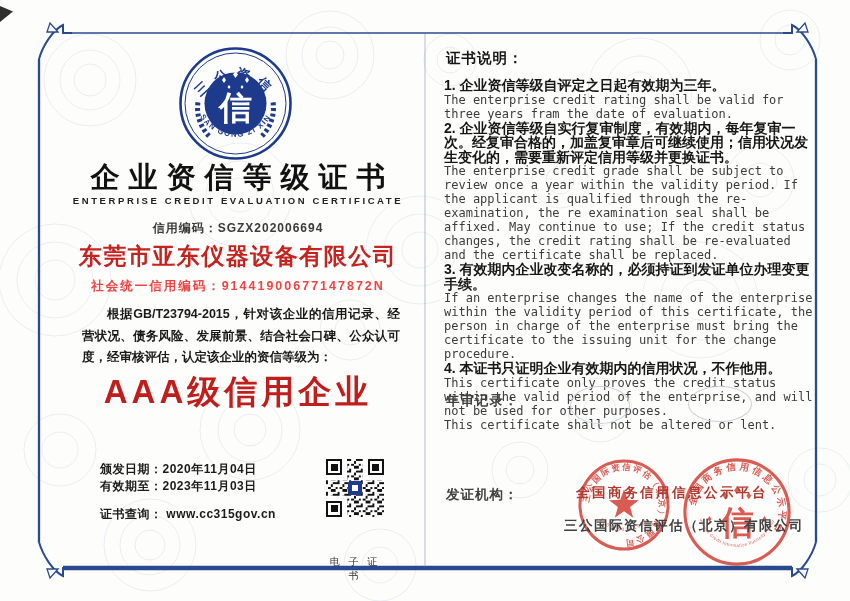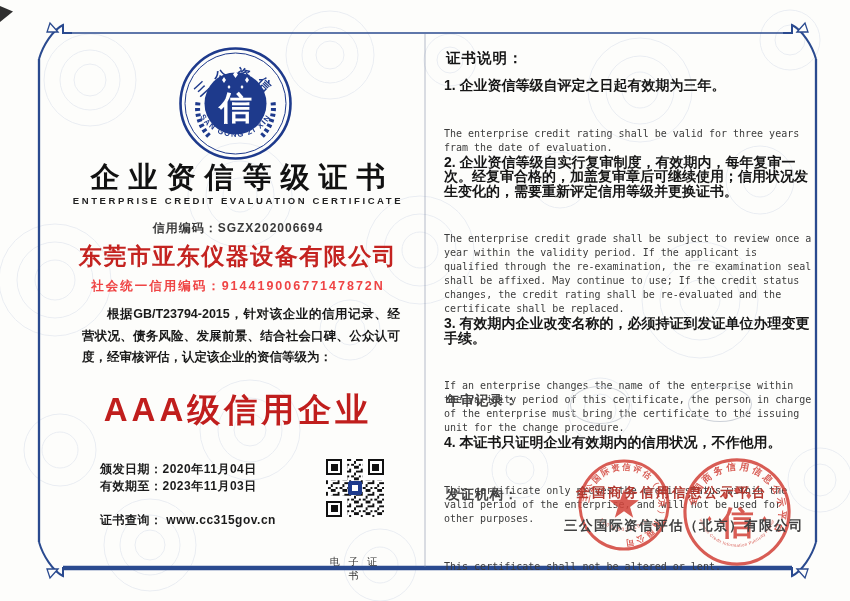--- a/index.html
+++ b/index.html
@@ -11,30 +11,30 @@
   #left-page{position:absolute;left:56px;top:40px;width:364px;height:540px;}
   .center{text-align:center;width:100%;}
   #cert-title{top:118px;font-family:"DejaVu Serif","Liberation Serif",serif;font-weight:700;
               font-size:29px;letter-spacing:9px;text-indent:9px;color:#111;}
   #cert-subtitle{top:155px;font-weight:700;font-size:9.5px;letter-spacing:2.6px;color:#222;}
   #credit-code-line{top:180px;font-weight:700;font-size:12px;letter-spacing:1px;color:#3a3a3a;}
   #company-name{top:201px;font-weight:700;font-size:23px;letter-spacing:1.5px;color:#c42320;}
   #social-code-line{top:238px;font-weight:700;font-size:12.5px;letter-spacing:2px;color:#ef4444;}
   #statement{left:26px;top:264px;width:318px;font-size:12.5px;font-weight:600;line-height:21.5px;
              text-align:justify;text-indent:2em;color:#191919;}
-  #rating{top:348px;font-weight:700;font-size:33px;letter-spacing:4px;color:#c01e1d;}
+  #rating{top:330px;font-weight:700;font-size:33px;letter-spacing:4px;color:#c01e1d;}
   .date-line{left:44px;font-weight:700;font-size:12px;color:#1b1b1b;letter-spacing:0.5px;}
   #qr-caption{left:265px;top:484px;width:68px;text-align:center;font-size:10px;letter-spacing:3px;color:#333;margin-top:31px;}
   
   #right-page{position:absolute;left:440px;top:40px;width:380px;height:540px;}
   #instructions-heading{left:6px;top:9px;font-size:14.5px;font-weight:700;letter-spacing:1px;color:#151515;}
   #instructions{left:4px;top:38px;width:372px;}
   .item .zh{font-size:14px;font-weight:700;line-height:14.5px;color:#161616;}
-  .item .en{font-family:"DejaVu Sans Mono","Liberation Mono",monospace;font-size:10px;
-            line-height:14px;color:#3c3c3c;margin-top:34px;}
+  .item .en{font-family:"DejaVu Sans Mono","Liberation Mono",monospace;font-size:12px;
+            line-height:14px;color:#3c3c3c;}
   .section-label{font-size:13.5px;font-weight:600;letter-spacing:1px;color:#404040;}
   .review-oval{border:1px solid #cdd1d8;border-radius:50%;}
   #issuer-line1{left:136px;top:444px;font-size:13.5px;font-weight:600;letter-spacing:2.5px;color:#b23a31;z-index:5;}
   #issuer-line2{left:124px;top:477px;font-size:13.5px;font-weight:600;letter-spacing:1.5px;color:#414141;z-index:5;}
   .seal{opacity:.88;}
   
   #scan-mark{left:0;top:6px;width:13px;height:16px;background:#2f2f2f;
              clip-path:polygon(0 0,100% 35%,0 100%);}
 </style>
 </head>
@@ -198,21 +198,21 @@
     <div id="statement" class="abs">根据GB/T23794-2015，针对该企业的信用记录、经营状况、债务风险、发展前景、结合社会口碑、公众认可度，经审核评估，认定该企业的资信等级为：</div>
 
     <div id="rating" class="abs center">AAA级信用企业</div>
 
     <div class="abs date-line" style="top:421px;">
       <span>颁发日期：</span><span>2020年11月04日</span>
     </div>
     <div class="abs date-line" style="top:438px;">
       <span>有效期至：</span><span>2023年11月03日</span>
     </div>
-    <div class="abs date-line" style="top:466px;margin-top:6px;">
+    <div class="abs date-line" style="top:466px;">
       <span>证书查询：</span>&nbsp;<span>www.cc315gov.cn</span>
     </div>
 
     <svg class="abs" style="left:270px;top:419px;" width="58" height="58" viewBox="0 0 25 25" shape-rendering="crispEdges">
       <defs>
         <pattern id="qrp" width="5" height="5" patternUnits="userSpaceOnUse">
           <g fill="#111">
             <rect x="0" y="0" width="1" height="1"></rect>
               <rect x="2" y="1" width="1" height="1"></rect>
             <rect x="4" y="0" width="1" height="1"></rect>

